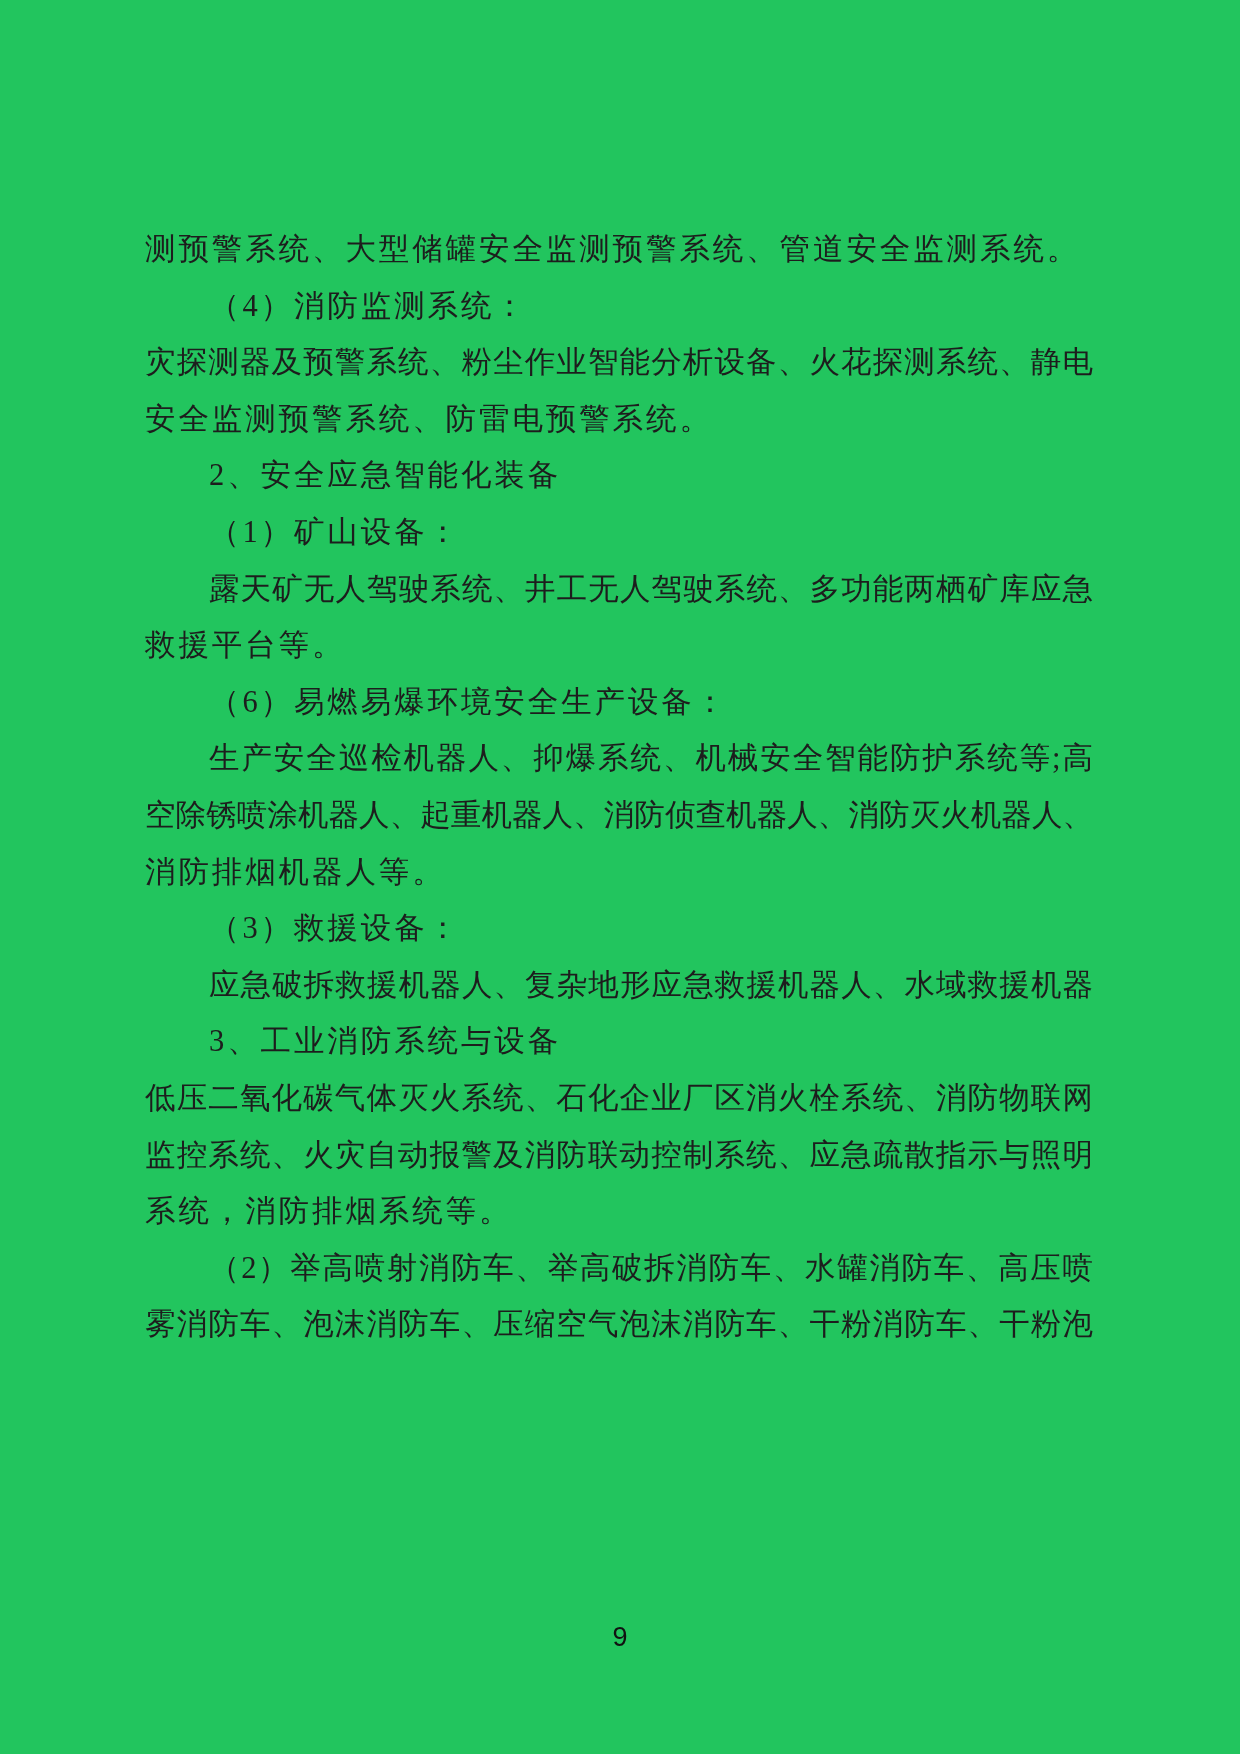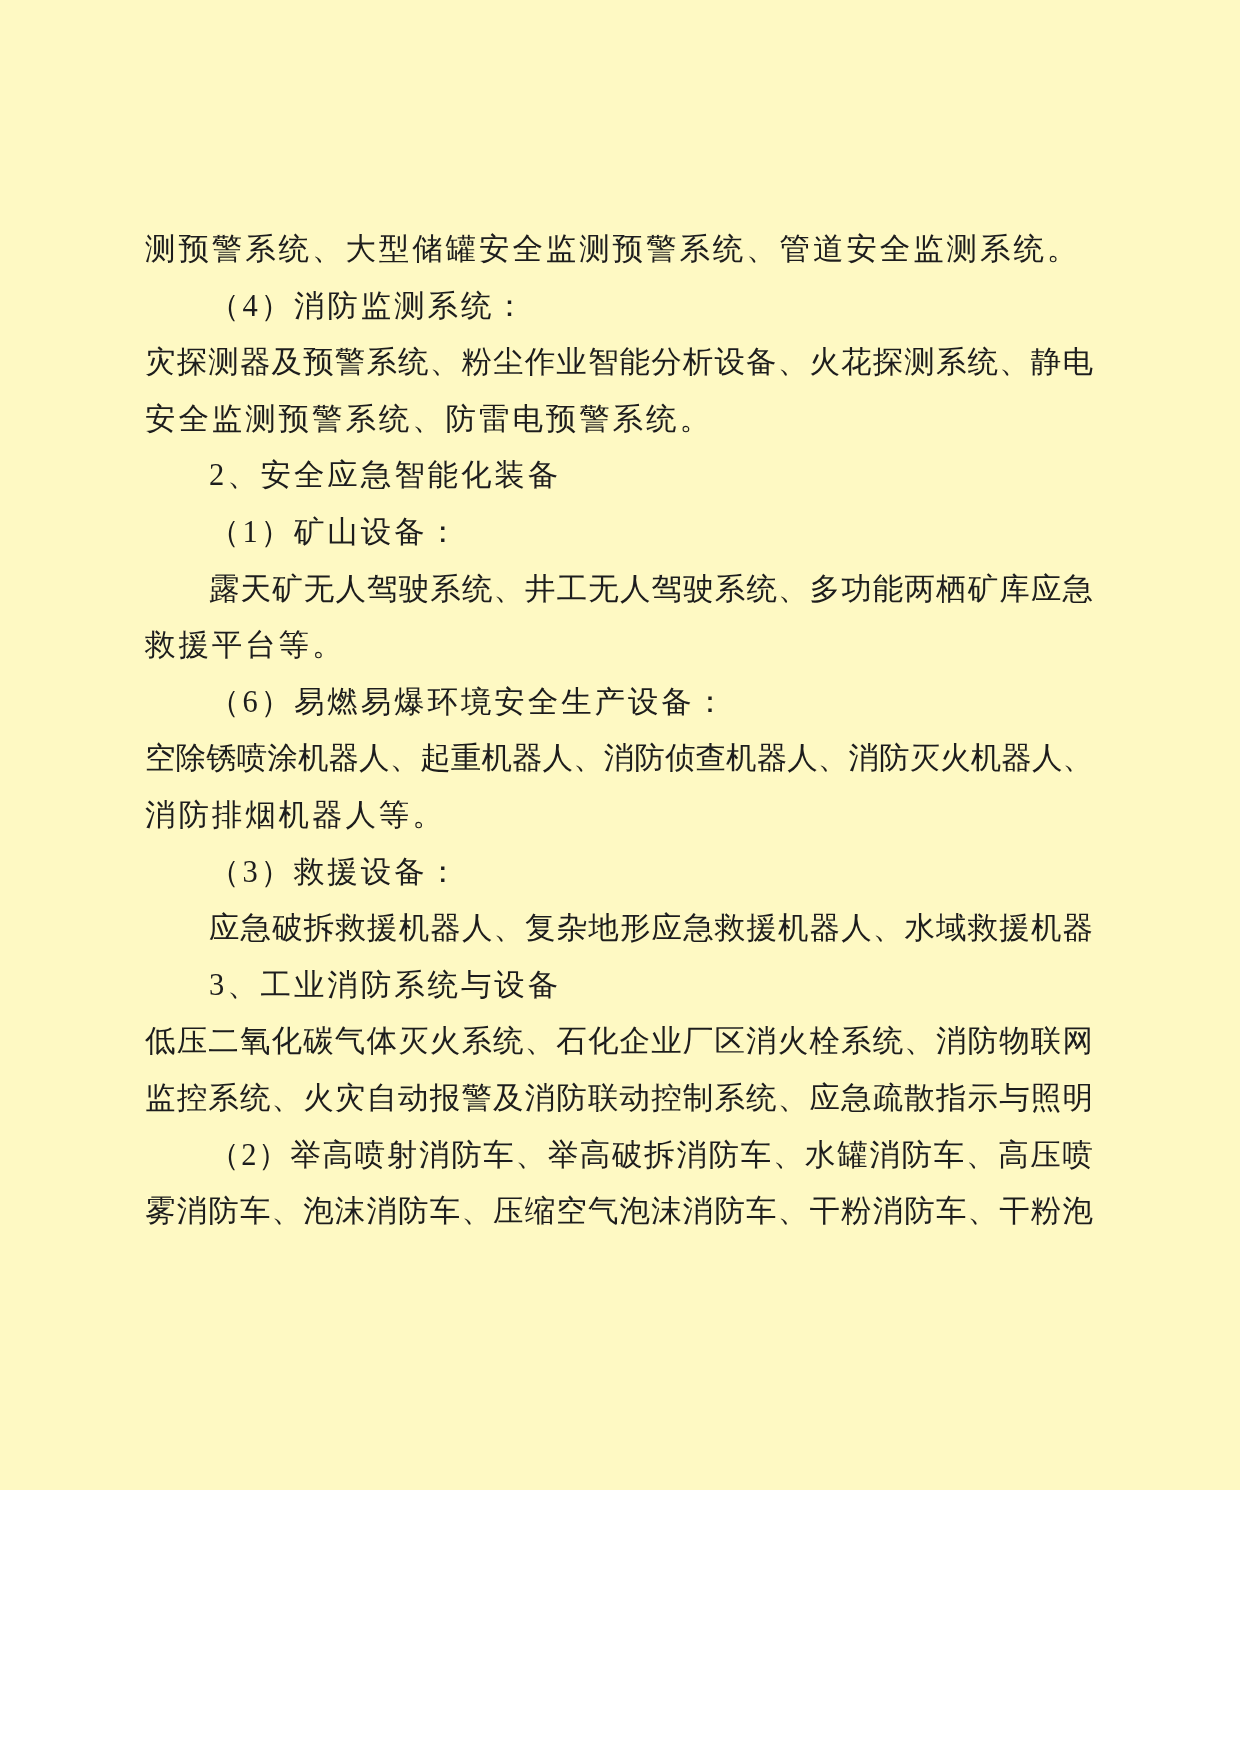--- a/index.html
+++ b/index.html
@@ -3,22 +3,22 @@
 <meta charset="utf-8">
 <style>
   html, body {
     margin: 0;
     padding: 0;
     background: #ffffff;
   }
   .page {
     position: relative;
     width: 1240px;
-    height: 1490px;
-    background: #fef9c3;
+    height: 1754px;
+    background: #22c55e;
     overflow: hidden;
     font-family: "Liberation Serif", serif;
   }
   .doc-body {
     position: absolute;
     left: 145px;
     top: 221px;
     width: 948px;
     font-size: 30.5px;
     line-height: 56.6px;
@@ -57,24 +57,26 @@
   <div class="doc-body" id="doc-body">
       <div class="line">测预警系统、大型储罐安全监测预警系统、管道安全监测系统。</div>
       <div class="line indent">（4）消防监测系统：</div>
       <div class="line fill">灾探测器及预警系统、粉尘作业智能分析设备、火花探测系统、静电</div>
       <div class="line">安全监测预警系统、防雷电预警系统。</div>
       <div class="line indent">2、安全应急智能化装备</div>
       <div class="line indent">（1）矿山设备：</div>
       <div class="line indent fill">露天矿无人驾驶系统、井工无人驾驶系统、多功能两栖矿库应急</div>
       <div class="line">救援平台等。</div>
       <div class="line indent">（6）易燃易爆环境安全生产设备：</div>
+      <div class="line indent fill">生产安全巡检机器人、抑爆系统、机械安全智能防护系统等;高</div>
       <div class="line fill">空除锈喷涂机器人、起重机器人、消防侦查机器人、消防灭火机器人、</div>
       <div class="line">消防排烟机器人等。</div>
       <div class="line indent">（3）救援设备：</div>
       <div class="line indent fill">应急破拆救援机器人、复杂地形应急救援机器人、水域救援机器</div>
       <div class="line indent">3、工业消防系统与设备</div>
       <div class="line fill">低压二氧化碳气体灭火系统、石化企业厂区消火栓系统、消防物联网</div>
       <div class="line fill">监控系统、火灾自动报警及消防联动控制系统、应急疏散指示与照明</div>
+      <div class="line">系统，消防排烟系统等。</div>
       <div class="line indent fill">（2）举高喷射消防车、举高破拆消防车、水罐消防车、高压喷</div>
       <div class="line fill">雾消防车、泡沫消防车、压缩空气泡沫消防车、干粉消防车、干粉泡</div>
     </div>
   <div class="footer">9</div>
 </div>
 
 </body></html>

